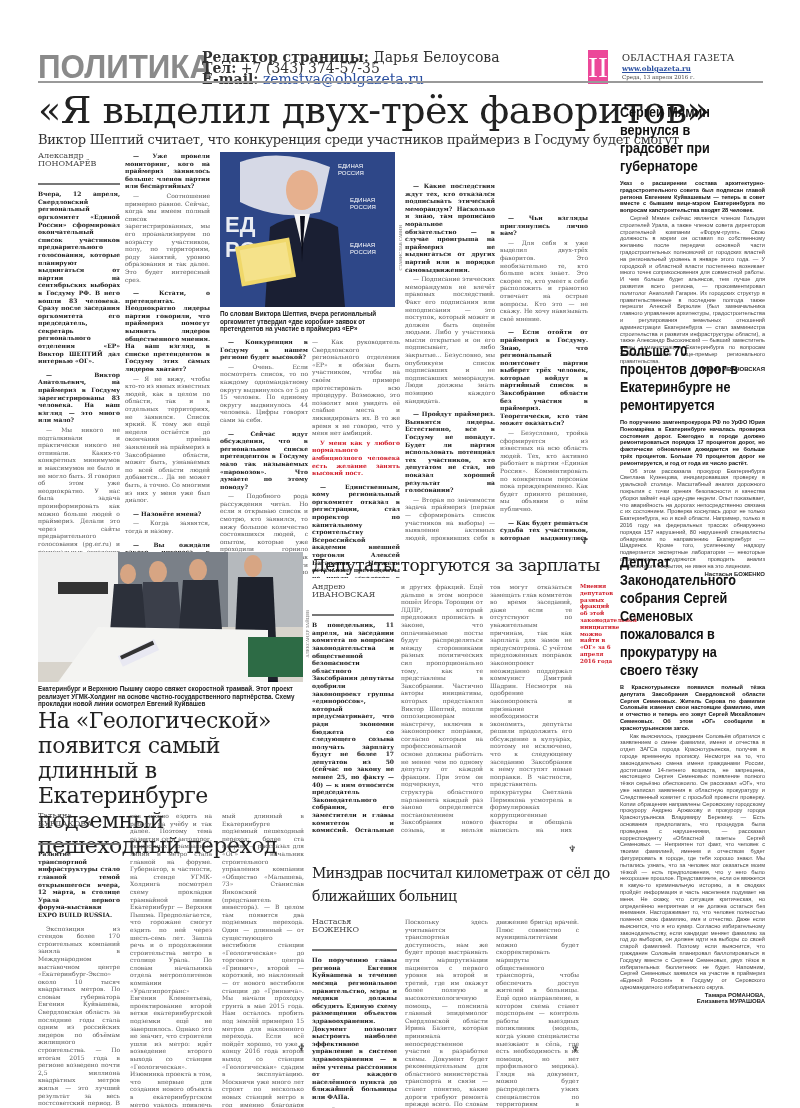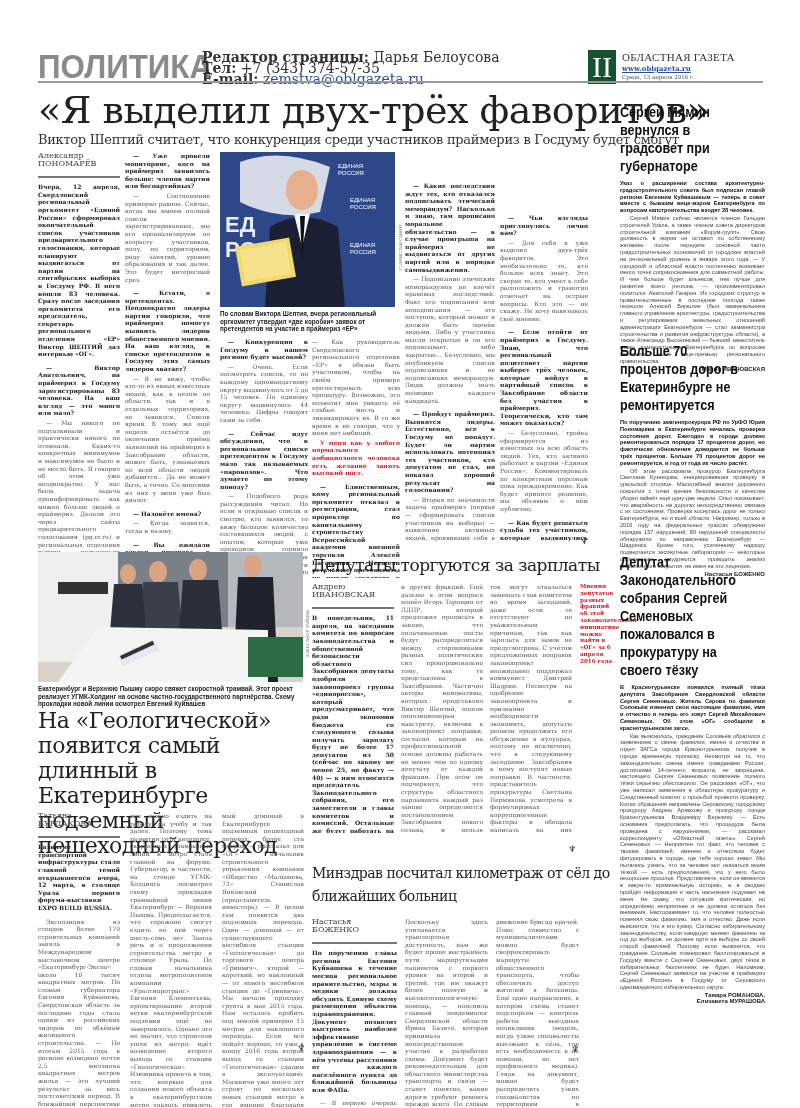--- a/index.html
+++ b/index.html
@@ -2,33 +2,33 @@
 <html><head>
 <meta charset="utf-8">
 <style>
 *{box-sizing:border-box;margin:0;padding:0}
 body{width:800px;height:1108px;background:#fff;font-family:"DejaVu Serif",serif;color:#222;position:relative;overflow:hidden}
 .abs{position:absolute}
 .section-title{left:38px;top:48px;font-family:"Liberation Sans",sans-serif;font-weight:bold;font-size:33px;color:#8a8a8a;letter-spacing:0px;transform:scaleX(0.95);transform-origin:left}
 .editor{left:202px;top:52px;font-size:14px;line-height:11px;color:#333}
 .editor b{font-weight:bold}
 .editor a{color:#2a4fa0;}
-.page-num{left:588px;top:50px;width:28px;height:34px;background:#14532d;color:#fff;font-size:30px;line-height:34px;text-align:center;font-family:"Liberation Serif",serif}
+.page-num{left:588px;top:50px;width:20px;height:34px;background:#ec4899;color:#fff;font-size:30px;line-height:34px;text-align:center;font-family:"Liberation Serif",serif}
 .paper-name{left:622px;top:51px;font-size:11px;color:#333;font-family:"Liberation Serif",serif;letter-spacing:.3px}
 .paper-url{left:622px;top:64px;font-size:7px;color:#2a4fa0;text-decoration:underline;font-weight:bold}
 .paper-date{left:622px;top:74px;font-size:5.5px;color:#444}
 .top-rule{left:38px;top:81px;width:725px;height:2px;background:#999}
 .headline{left:38px;top:88px;font-size:38px;line-height:44px;color:#222;font-family:"DejaVu Serif",serif;letter-spacing:-0.5px}
 .subhead{left:38px;top:132px;font-size:13px;color:#333;font-family:"DejaVu Serif",serif;letter-spacing:-0.3px}
 .col{font-size:6px;line-height:7.6px;color:#555;text-align:justify;overflow:hidden}
 .col p{margin-bottom:2px;text-indent:8px}
 .col .q{font-weight:bold;color:#222;margin-top:6px;text-indent:8px}
 .col .lead{font-weight:bold;color:#222;text-indent:0}
 .col .red{color:#d0202c;font-weight:bold}
-.byline{font-size:8px;color:#444;border-bottom:2px solid #777;padding-bottom:9px;margin-bottom:5px;font-family:"DejaVu Serif",serif}
+.byline{font-size:8px;color:#444;border-bottom:2px solid #777;padding-bottom:16px;margin-bottom:5px;font-family:"DejaVu Serif",serif}
 .byline span{text-transform:uppercase}
 .photo{background:#3a4b7c;overflow:hidden}
 .caption{font-family:"Liberation Sans",sans-serif;font-size:6.3px;line-height:7.5px;color:#222;font-weight:bold}
 .side-h{font-family:"Liberation Sans",sans-serif;font-weight:bold;font-size:14px;line-height:18px;color:#111;transform:scaleX(0.9);transform-origin:left}
 .side-t{font-family:"Liberation Sans",sans-serif;font-size:5.6px;line-height:6.8px;color:#444;text-align:justify}
 .side-t .lead{font-weight:bold;color:#111}
 .side-t p{text-indent:10px;margin-bottom:1px}
 .side-t p.lead{text-indent:0}
 .sig{text-align:right;font-weight:bold;font-family:"Liberation Sans",sans-serif;font-size:6px;color:#222}
 .big-h{font-family:"DejaVu Serif",serif;color:#222;letter-spacing:-0.5px}

